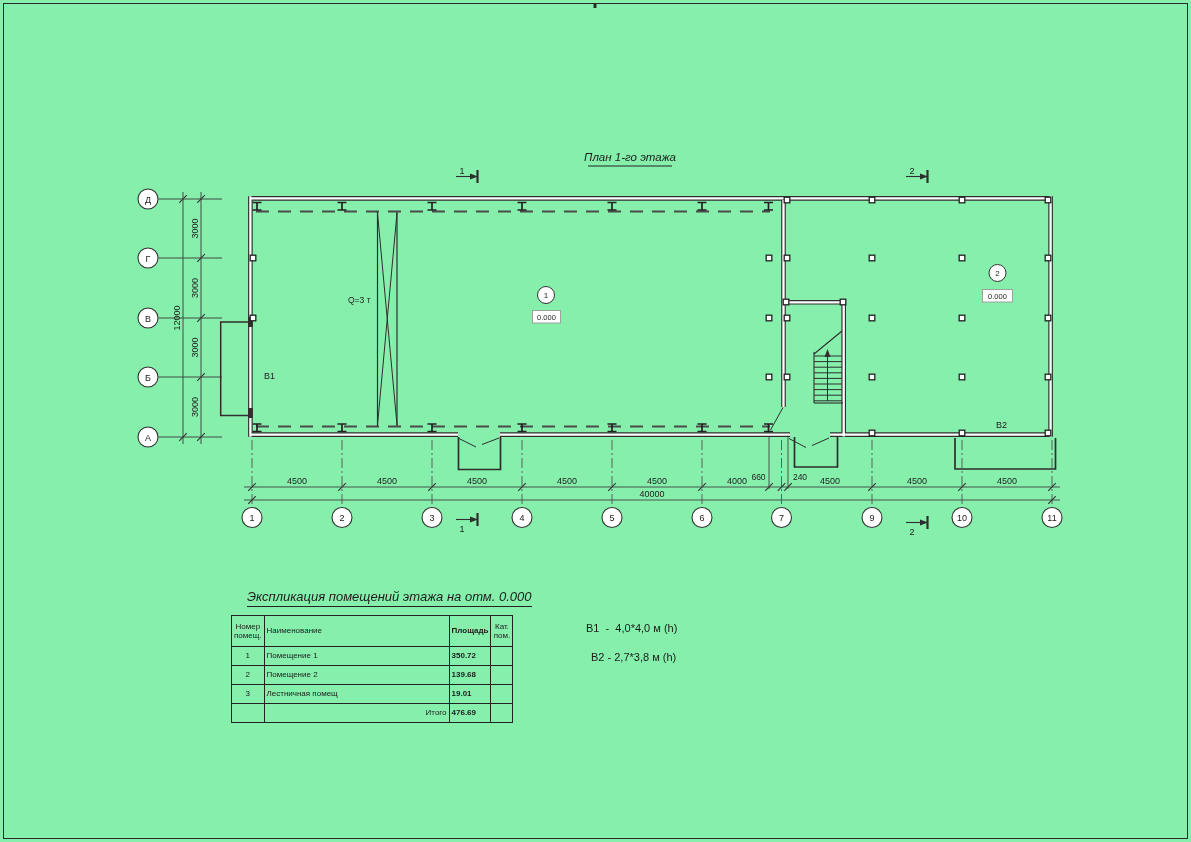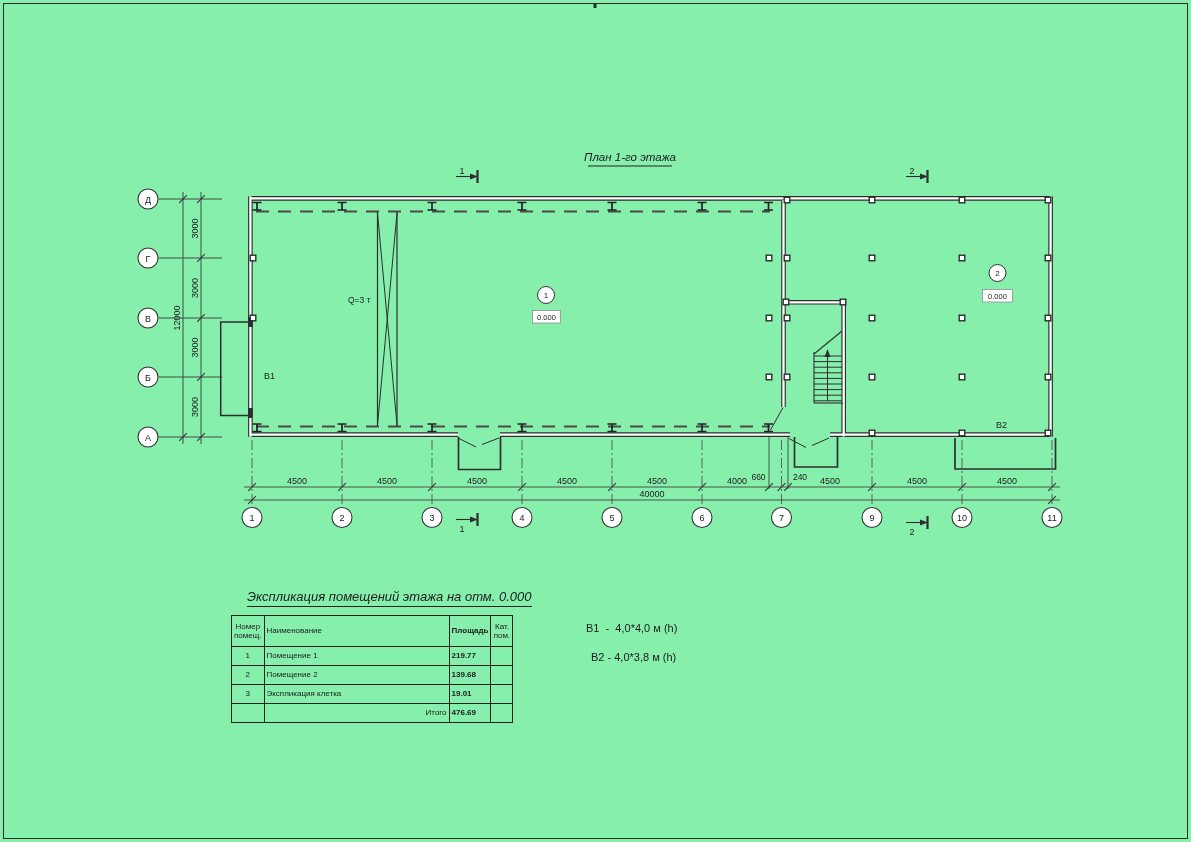--- a/index.html
+++ b/index.html
@@ -313,41 +313,41 @@
       <th class="c-num">Номер помещ.</th>
       <th class="c-name">Наименование</th>
       <th class="c-area">Площадь</th>
       <th class="c-cat">Кат. пом.</th>
     </tr>
   </thead>
   <tbody>
     <tr>
       <td class="c-num">1</td>
       <td class="c-name">Помещение 1</td>
-      <td class="c-area">219.77</td>
+      <td class="c-area">350.72</td>
       <td class="c-cat"></td>
     </tr>
     <tr>
       <td class="c-num">2</td>
       <td class="c-name">Помещение 2</td>
       <td class="c-area">139.68</td>
       <td class="c-cat"></td>
     </tr>
     <tr>
       <td class="c-num">3</td>
-      <td class="c-name">Экспликация клетка</td>
+      <td class="c-name">Лестничная помещ</td>
       <td class="c-area">19.01</td>
       <td class="c-cat"></td>
     </tr>
     <tr>
       <td class="c-num"></td>
       <td class="c-name total-label">Итого</td>
       <td class="c-area">476.69</td>
       <td class="c-cat"></td>
     </tr>
   </tbody>
 </table>
 
 
 <div id="note-1" class="note-line">В1  -  4,0*4,0 м (h)</div>
-<div id="note-2" class="note-line">В2 - 4,0*3,8 м (h)</div>
+<div id="note-2" class="note-line">В2 - 2,7*3,8 м (h)</div>
 
 </div>
 
 </body></html>

